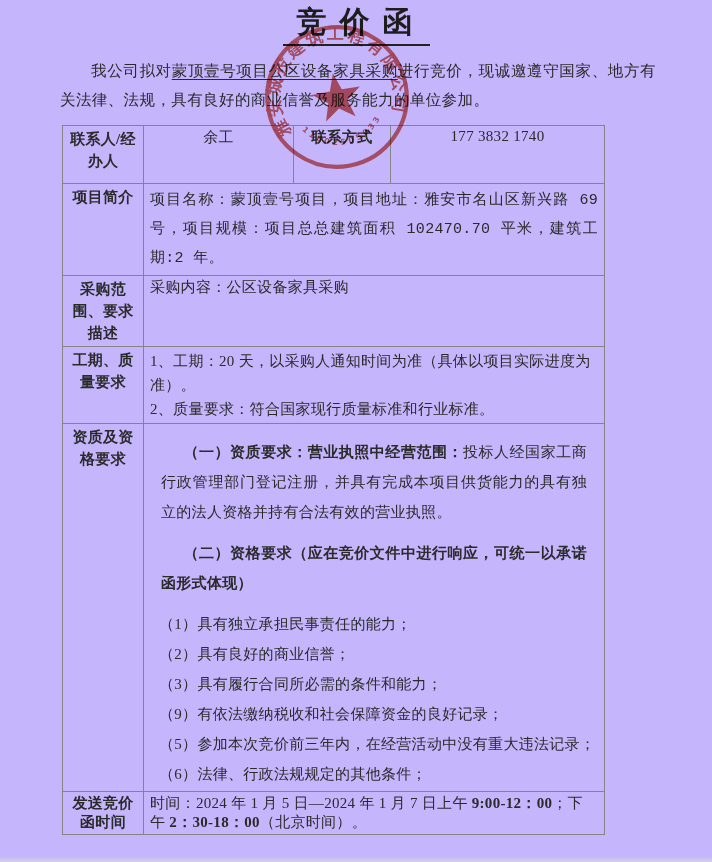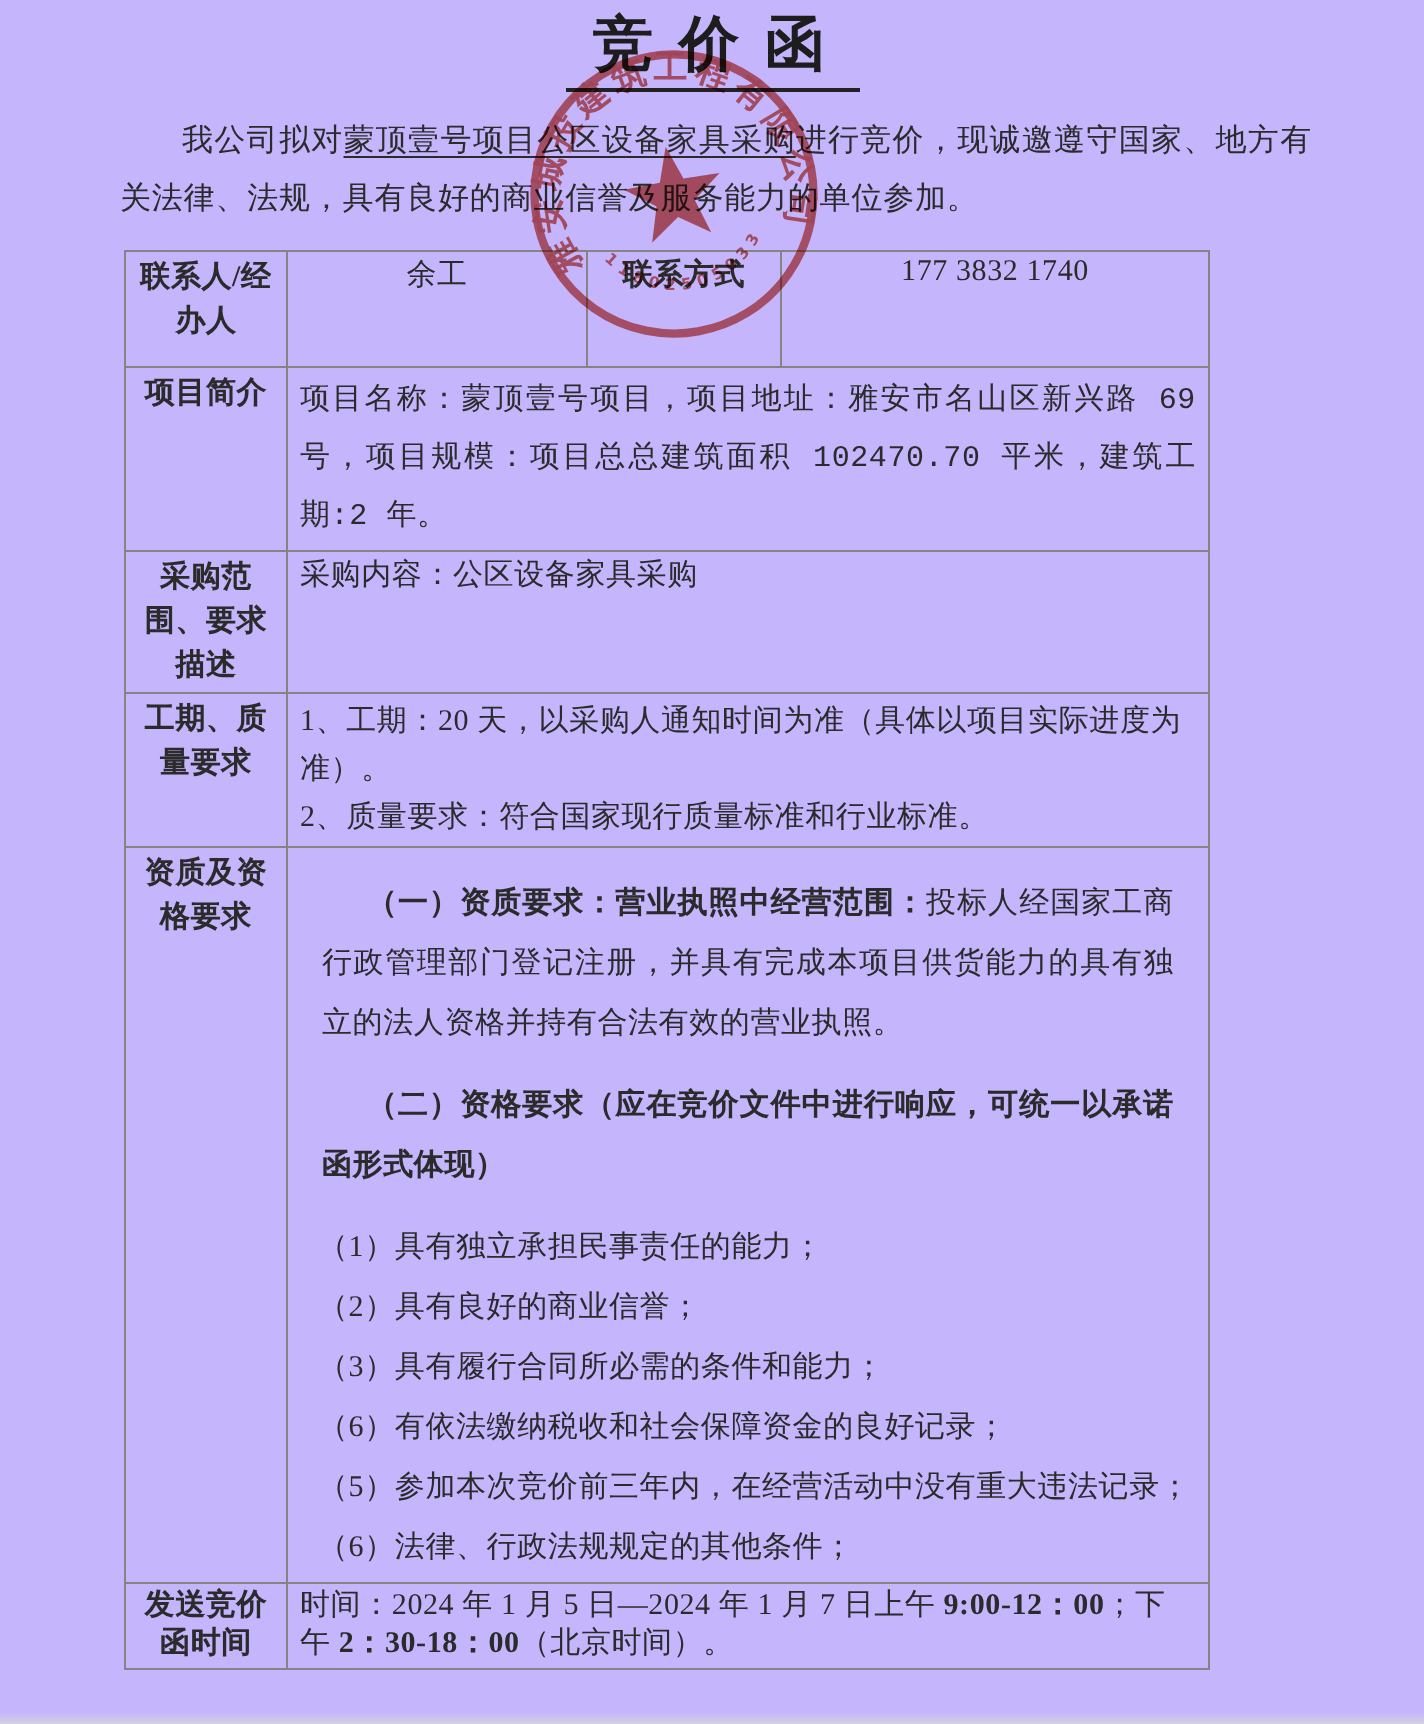--- a/index.html
+++ b/index.html
@@ -137,21 +137,21 @@
         </td>
       </tr>
       <tr class="r7">
         <td class="lbl">资质及资格要求</td>
         <td colspan="3" class="qual-content">
           <p><span class="b">（一）资质要求：营业执照中经营范围：</span><span>投标人经国家工商行政管理部门登记注册，并具有完成本项目供货能力的具有独立的法人资格并持有合法有效的营业执照。</span></p>
           <p class="b">（二）资格要求（应在竞价文件中进行响应，可统一以承诺函形式体现）</p>
           <div class="item">（1）具有独立承担民事责任的能力；</div>
           <div class="item">（2）具有良好的商业信誉；</div>
           <div class="item">（3）具有履行合同所必需的条件和能力；</div>
-          <div class="item">（6）有依法缴纳税收和社会保障资金的良好记录；</div>
+          <div class="item">（9）有依法缴纳税收和社会保障资金的良好记录；</div>
           <div class="item">（5）参加本次竞价前三年内，在经营活动中没有重大违法记录；</div>
           <div class="item">（6）法律、行政法规规定的其他条件；</div>
         </td>
       </tr>
       <tr class="r8">
         <td class="lbl" style="line-height:19px;">发送竞价函时间</td>
         <td colspan="3" class="time-content"><span>时间：2024 年 1 月 5 日—2024 年 1 月 7 日上午 </span><span class="b">9:00-12：00</span><span>；下午 </span><span class="b">2：30-18：00</span><span>（北京时间）。</span></td>
       </tr>
 
     </tbody>

